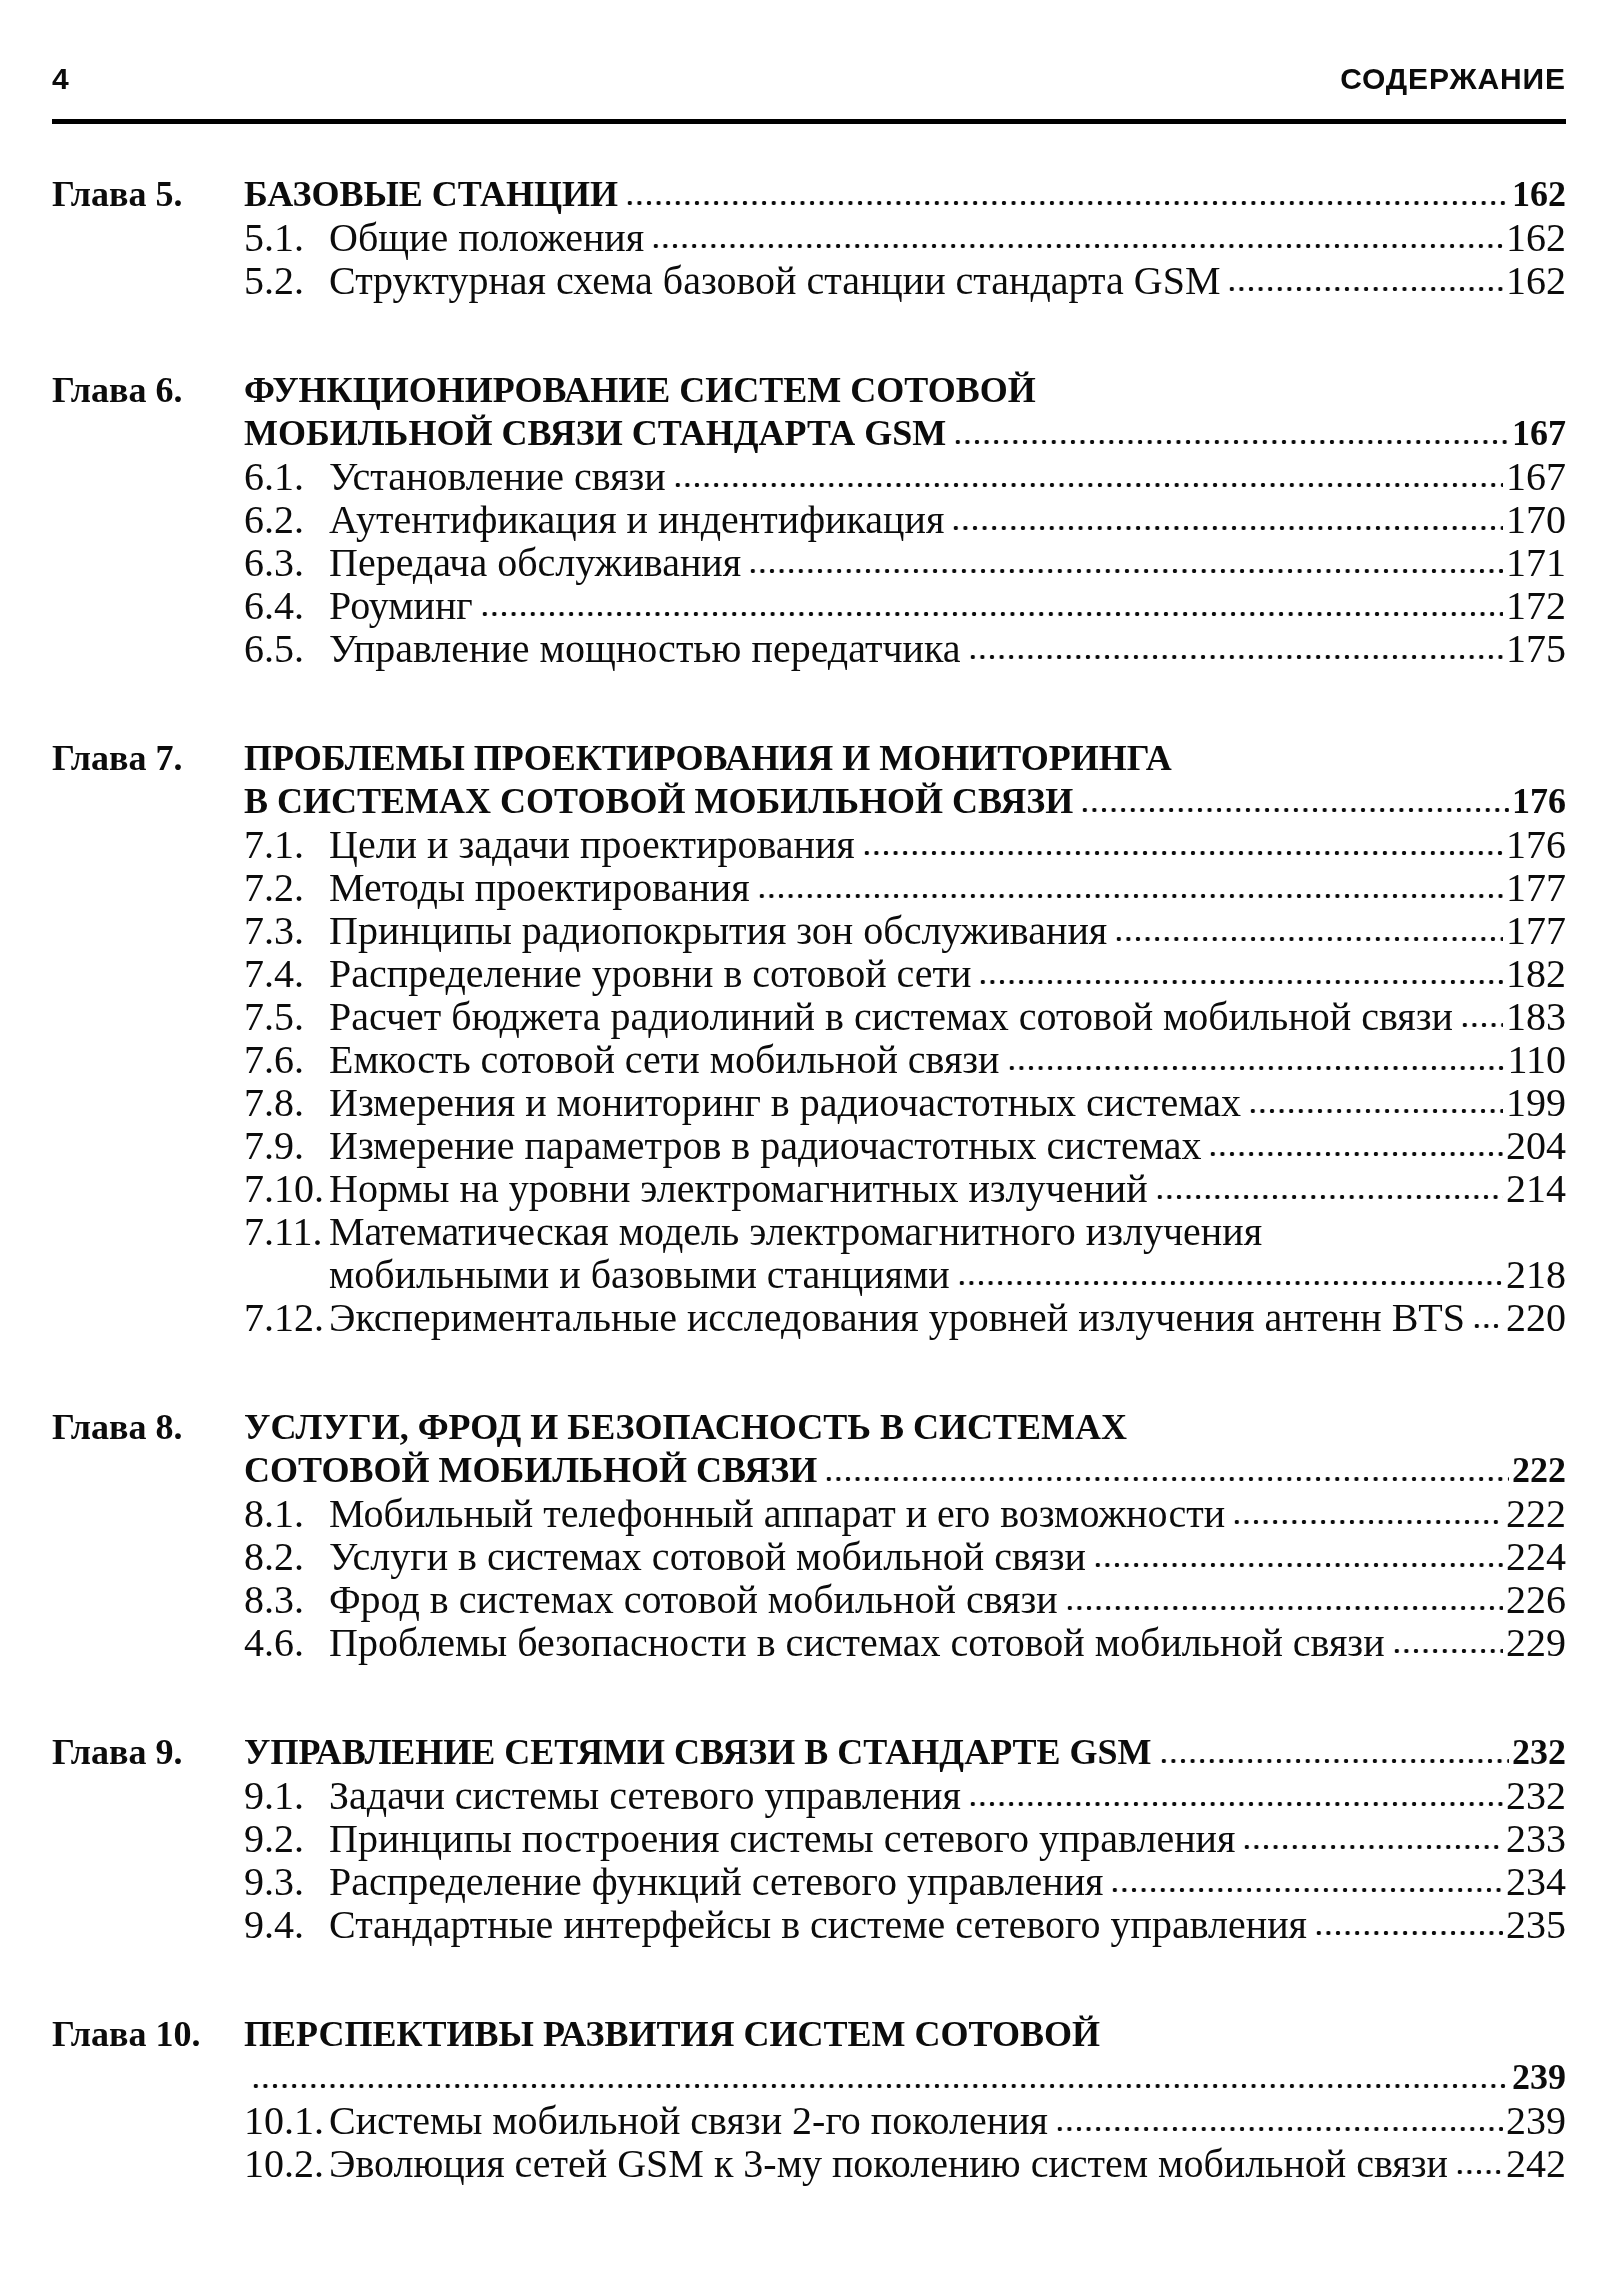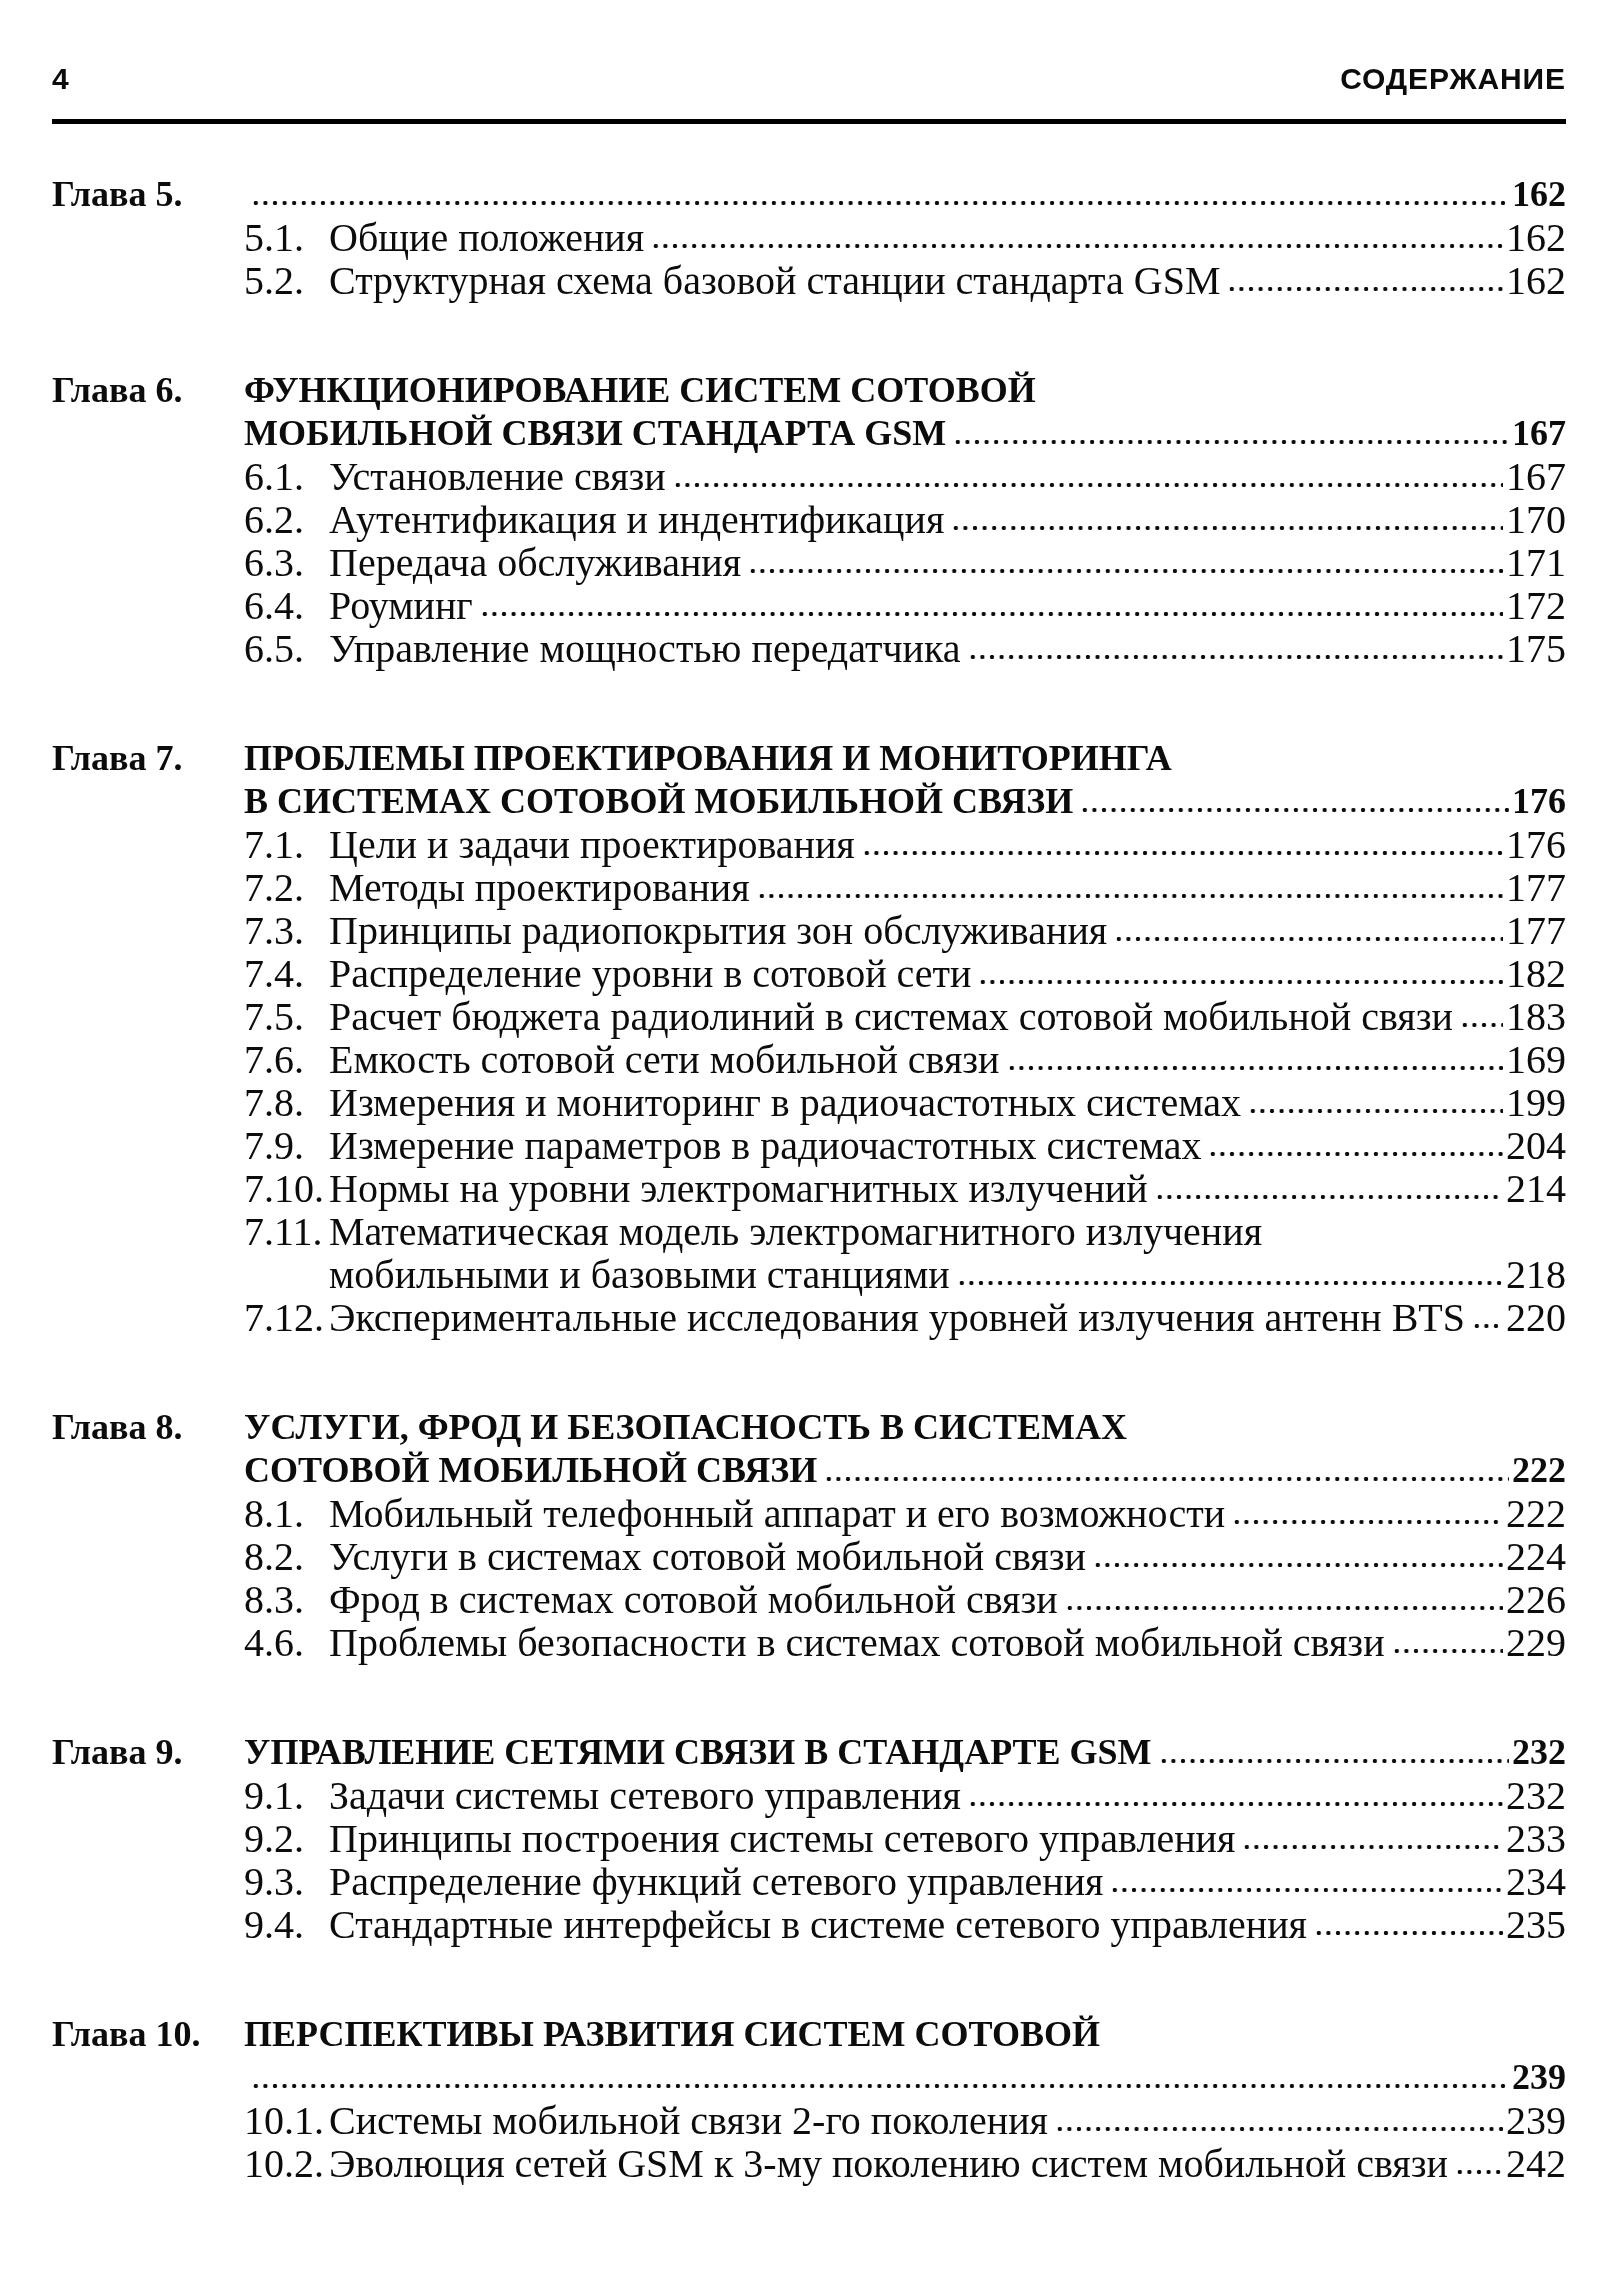--- a/index.html
+++ b/index.html
@@ -73,20 +73,21 @@
 <div class="page">
   <header class="hdr">
     <span>4</span>
     <span class="hdr-title">СОДЕРЖАНИЕ</span>
   </header>
   <div class="rule"></div>
   <main id="toc">
       <div class="chapter">
         <div class="row ch-row">
           <span class="ch-label">Глава 5.</span>
+          <span class="title">БАЗОВЫЕ СТАНЦИИ</span>
           <span class="leader"></span>
           <span class="pgnum">162</span>
         </div>
         <div class="row sec-row">
           <span class="secnum">5.1.</span>
           <span class="title">Общие положения</span>
           <span class="leader"></span>
           <span class="pgnum">162</span>
         </div>
         <div class="row sec-row">
@@ -174,21 +175,21 @@
         <div class="row sec-row">
           <span class="secnum">7.5.</span>
           <span class="title">Расчет бюджета радиолиний в системах сотовой мобильной связи</span>
           <span class="leader"></span>
           <span class="pgnum">183</span>
         </div>
         <div class="row sec-row">
           <span class="secnum">7.6.</span>
           <span class="title">Емкость сотовой сети мобильной связи</span>
           <span class="leader"></span>
-          <span class="pgnum">169</span>
+          <span class="pgnum">110</span>
         </div>
         <div class="row sec-row">
           <span class="secnum">7.8.</span>
           <span class="title">Измерения и мониторинг в радиочастотных системах</span>
           <span class="leader"></span>
           <span class="pgnum">199</span>
         </div>
         <div class="row sec-row">
           <span class="secnum">7.9.</span>
           <span class="title">Измерение параметров в радиочастотных системах</span>

